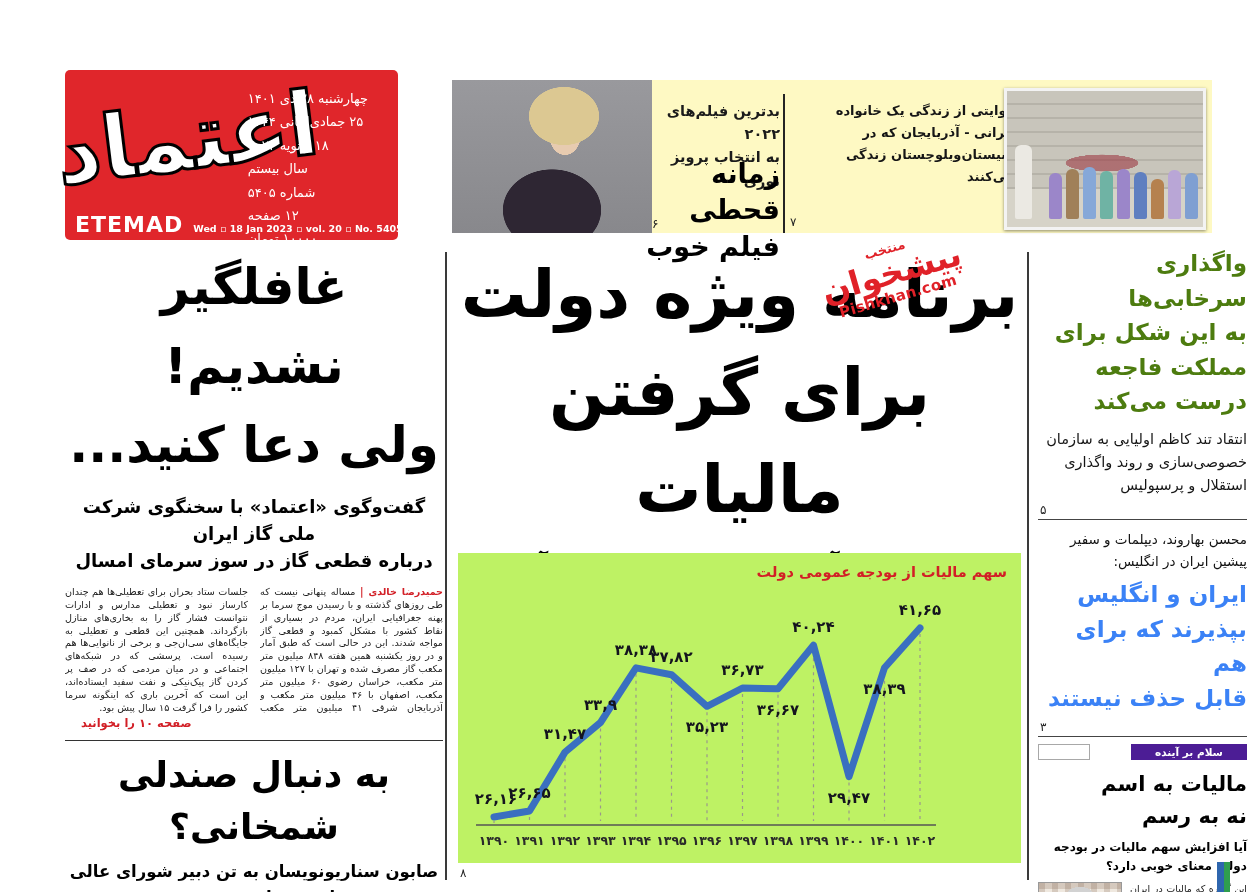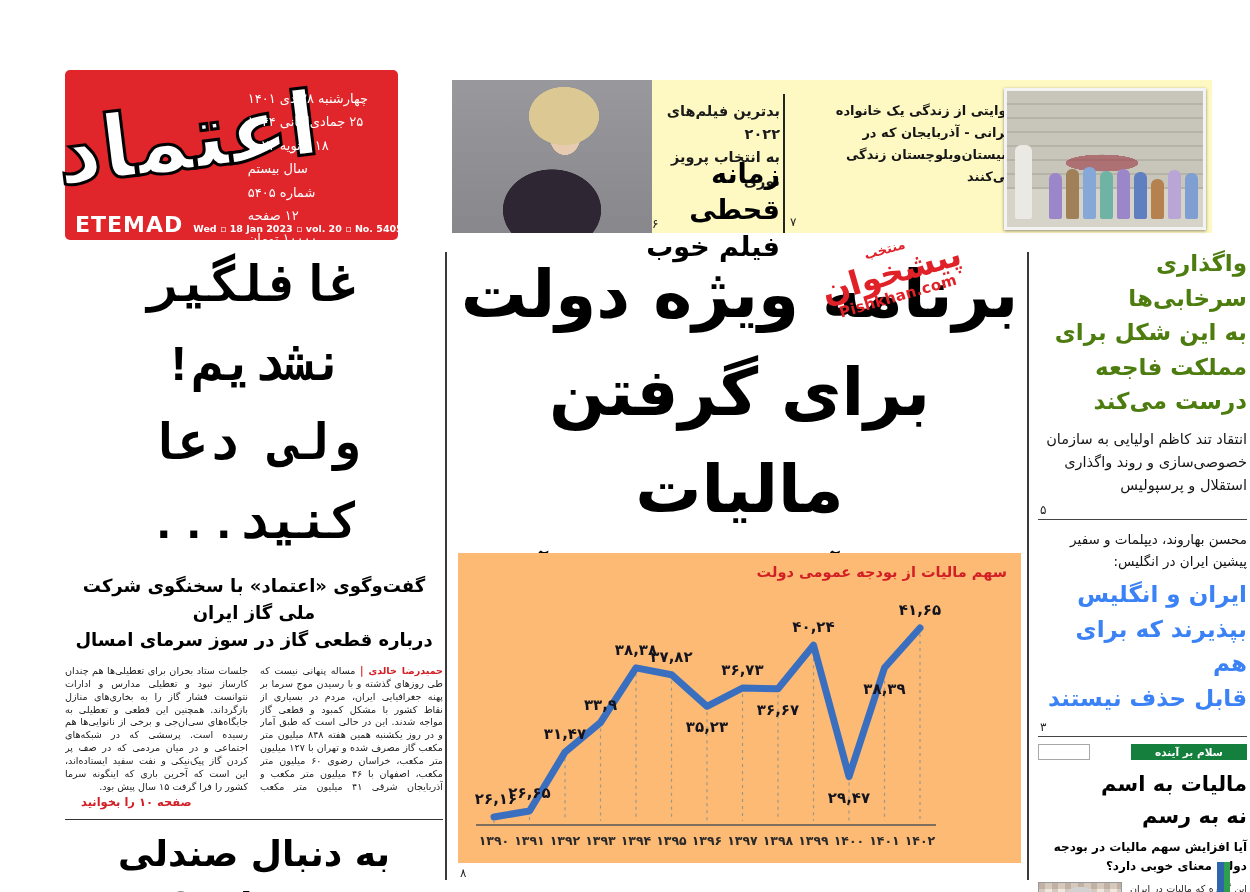--- a/index.html
+++ b/index.html
@@ -41,51 +41,51 @@
   }
   .pp{position:absolute;bottom:8px;width:13px;border-radius:6px 6px 2px 2px;}
   .page-num{font-size:12px;color:#222;}
   .film-page{position:absolute;left:200px;bottom:2px;}
   .family-page{position:absolute;left:338px;bottom:4px;}
   
   .vdiv{position:absolute;top:252px;width:2px;height:628px;background:#3a3a3a;}
   #vd1{left:445px;} #vd2{left:1027px;}
   
   .left-col{position:absolute;left:65px;top:248px;width:378px;}
-  .ls1-headline{font-size:50px;font-weight:bold;text-align:center;line-height:1.58;letter-spacing:-1px;color:#000;font-family:Liberation Mono, monospace;}
+  .ls1-headline{font-size:50px;font-weight:bold;text-align:center;line-height:1.58;letter-spacing:-1px;color:#000;}
   .ls1-sub{margin-top:8px;font-size:18px;font-weight:bold;text-align:center;line-height:1.5;color:#000;}
   .body-cols{margin-top:12px;display:flex;gap:12px;font-size:9.6px;line-height:1.34;text-align:justify;color:#1a1a1a;}
   .body-cols > div{flex:1;overflow:hidden;}
   .bc1 > div{height:128px;}
   .byline-red{color:#d21f26;font-weight:bold;}
   .read-link{color:#d21f26;font-weight:bold;font-size:11.5px;text-align:left;padding-left:16px;margin-top:2px;}
   .story-rule{border:none;border-top:1.5px solid #333;margin:10px 0 8px;}
   .ls2-headline{font-size:36px;font-weight:bold;text-align:center;line-height:1.45;color:#000;}
   .ls2-sub{margin-top:6px;font-size:16.5px;font-weight:bold;text-align:center;line-height:1.55;color:#000;}
   
   .center-col{position:absolute;left:458px;top:246px;width:563px;}
   .main-headline{font-size:66px;font-weight:bold;text-align:center;line-height:1.48;letter-spacing:-2px;color:#000;}
   .main-sub{margin-top:8px;font-size:25px;font-weight:bold;text-align:center;line-height:1.55;color:#000;}
   .watermark{position:absolute;top:-4px;right:58px;transform:rotate(-16deg);color:#e02128;text-align:center;z-index:5;line-height:1.05;}
   .wm-small{font-size:13px;font-weight:bold;}
   .wm-script{font-size:33px;font-weight:bold;}
   .wm-domain{font-size:15px;font-weight:bold;direction:ltr;letter-spacing:.3px;}
-  .chart-panel{position:absolute;top:307px;left:0;width:563px;height:310px;background:#fdba74;}
+  .chart-panel{position:absolute;top:307px;left:0;width:563px;height:310px;background:#bef264;}
   .chart-title{position:absolute;top:11px;right:14px;color:#d21f26;font-size:14.5px;font-weight:bold;z-index:2;}
   .chart-page{position:absolute;left:2px;top:620px;}
   
   .right-rail{position:absolute;left:1038px;top:246px;width:209px;text-align:right;}
   .rr-h1{font-size:23px;font-weight:bold;line-height:1.5;color:#4d7c0f;}
   .rr-sub{margin-top:9px;font-size:14.5px;line-height:1.62;color:#151515;}
   .rr-pagerow{margin-top:5px;text-align:left;font-size:12px;color:#222;border-bottom:1.5px solid #444;padding:0 2px 2px;}
   .rr-kicker{margin-top:9px;font-size:13.5px;line-height:1.6;color:#111;}
   .rr-h2{margin-top:5px;font-size:23px;font-weight:bold;line-height:1.5;color:#3b82f6;}
   .badge-row{margin-top:7px;display:flex;direction:ltr;height:16px;}
   .badge-empty{flex:1;background:#fff;border:1px solid #a8a8a8;}
-  .badge-red{width:116px;background:#15803d;color:#fff;font-size:10.5px;font-weight:bold;display:flex;align-items:center;justify-content:center;margin-left:41px;}
+  .badge-red{width:116px;background:#4c1d95;color:#fff;font-size:10.5px;font-weight:bold;display:flex;align-items:center;justify-content:center;margin-left:41px;}
   .rr-coltitle{margin-top:9px;font-size:21px;font-weight:bold;line-height:1.5;color:#000;}
   .rr-q{margin-top:6px;font-size:12px;font-weight:bold;line-height:1.55;color:#000;}
   .rr-body{margin-top:7px;font-size:9.5px;line-height:1.45;text-align:justify;color:#1a1a1a;position:relative;height:120px;overflow:hidden;}
   .abdi-wrap{float:left;width:84px;margin:0 8px 0 0;}
   .abdi-photo{width:82px;height:98px;border:1px solid #999;
     background:
       radial-gradient(26px 20px at 41px 16px,#d2d2d2 0 60%,transparent 61%),
       radial-gradient(22px 27px at 41px 32px,#e6c7a9 0 60%,transparent 61%),
       repeating-linear-gradient(90deg,rgba(122,92,72,.22) 0 6px,transparent 6px 13px),
       repeating-linear-gradient(rgba(122,92,72,.22) 0 6px,transparent 6px 13px),

